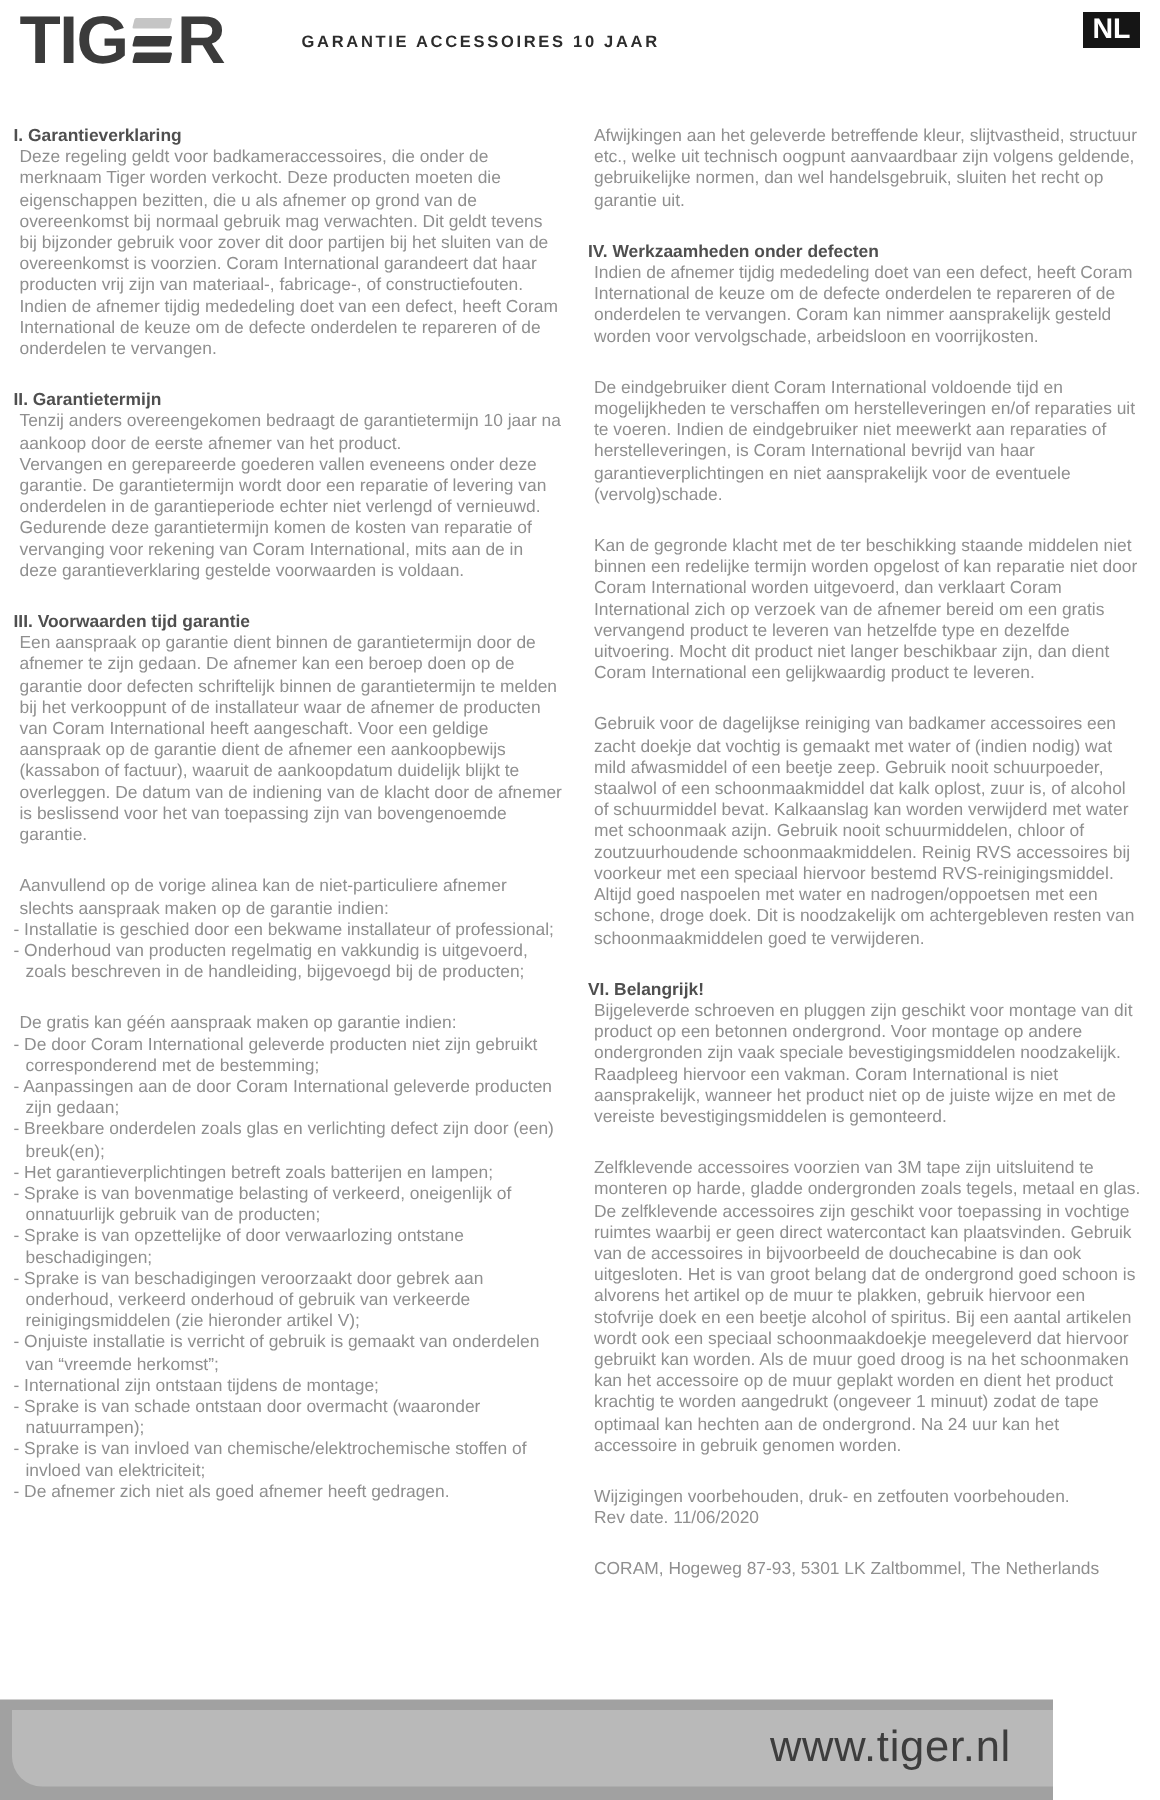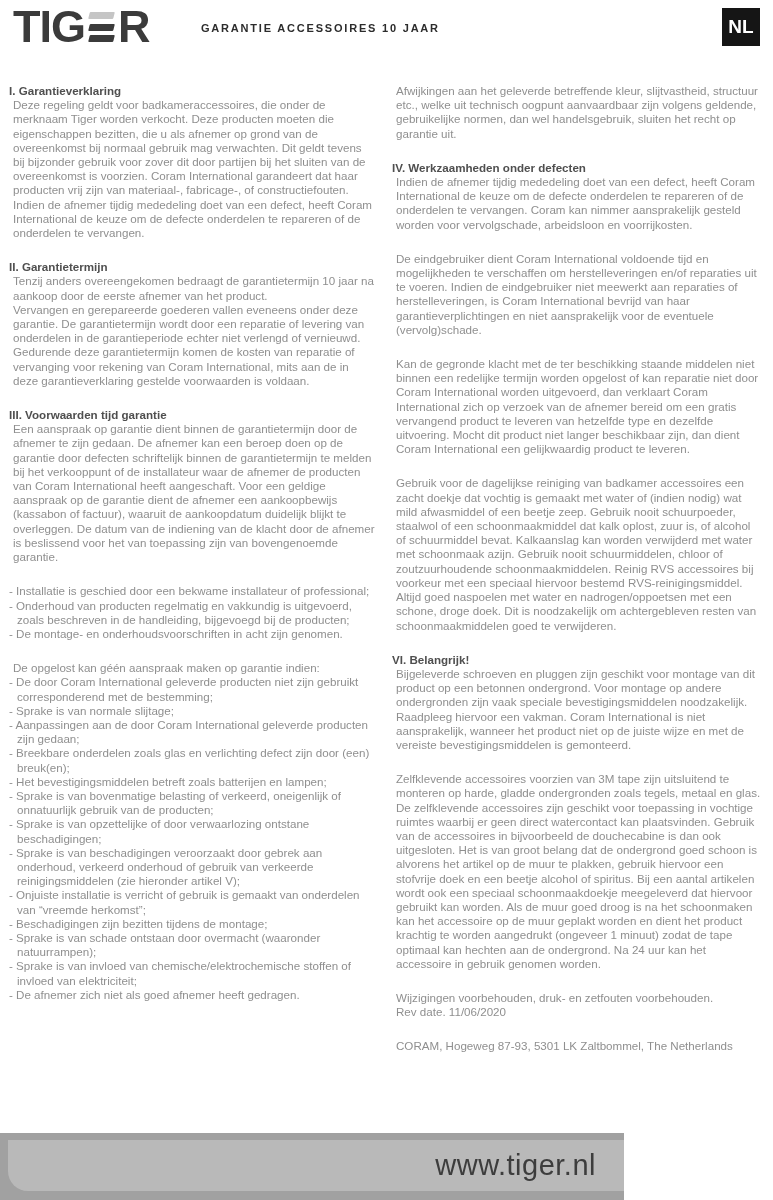--- a/index.html
+++ b/index.html
@@ -10,38 +10,38 @@
   .logo{position:absolute;left:13px;top:6px;display:flex;align-items:flex-start;
         font-weight:800;font-size:45px;line-height:42px;letter-spacing:-1px;
         color:var(--logo-dark,#3b3b3b);}
   .ebars{display:inline-flex;flex-direction:column;justify-content:space-between;
          height:30px;width:25px;margin:6px 4px 0 4px;}
   .ebars .bar{height:7px;transform:skewX(-14deg);border-radius:1px;
               background:var(--logo-dark,#3b3b3b);}
   .ebars .bar.light{background:var(--logo-light,#c5c5c5);}
   .title{position:absolute;left:201px;top:22px;font-size:11px;font-weight:700;
          letter-spacing:1.8px;color:var(--title-text,#2c2c2c);white-space:nowrap;}
-  .badge{position:absolute;left:722px;top:8px;width:38px;height:38px;
+  .badge{position:absolute;left:722px;top:8px;width:38px;height:24px;
          background:var(--badge-bg,#151515);color:var(--badge-text,#fff);
          display:flex;align-items:center;justify-content:center;
          font-weight:700;font-size:19px;}
 
   
   .col{position:absolute;top:84px;font-size:11.6px;line-height:14.2px;
        color:var(--body-text,#8f8f8f);}
   #col-left{left:9px;width:371px;}
   #col-right{left:392px;width:373px;}
   .col p{margin:0 4px 20px;white-space:pre-line;}
   .col p.tight{margin-bottom:0;}
   .col .h{font-weight:700;color:var(--heading-text,#4f4f4f);margin:0;}
   .col .list{margin:0 0 20px;}
   .col .li{padding-left:8px;text-indent:-8px;}
 
   
-  .footer{position:absolute;left:0;bottom:0;width:624px;height:67px;
+  .footer{position:absolute;left:0;bottom:0;width:702px;height:67px;
           background:var(--footer-dark,#a1a1a1);}
   .footer-inner{position:absolute;left:8px;right:0;top:7px;bottom:9px;
           background:var(--footer-light,#b9b9b9);border-bottom-left-radius:20px;
           display:flex;align-items:center;justify-content:flex-end;padding-right:28px;}
   .footer-inner span{font-size:29px;color:var(--footer-text,#3d3d3d);letter-spacing:.5px;}
 </style>
 </head>
 <body>
 
 <div class="page">
@@ -62,37 +62,36 @@
 
   <div class="col" id="col-left">
       <div class="h">I. Garantieverklaring</div>
       <p class="">Deze regeling geldt voor badkameraccessoires, die onder de merknaam Tiger worden verkocht. Deze producten moeten die eigenschappen bezitten, die u als afnemer op grond van de overeenkomst bij normaal gebruik mag verwachten. Dit geldt tevens bij bijzonder gebruik voor zover dit door partijen bij het sluiten van de overeenkomst is voorzien. Coram International garandeert dat haar producten vrij zijn van materiaal-, fabricage-, of constructiefouten. Indien de afnemer tijdig mededeling doet van een defect, heeft Coram International de keuze om de defecte onderdelen te repareren of de onderdelen te vervangen.</p>
       <div class="h">II. Garantietermijn</div>
       <p class="">Tenzij anders overeengekomen bedraagt de garantietermijn 10 jaar na aankoop door de eerste afnemer van het product.
 Vervangen en gerepareerde goederen vallen eveneens onder deze garantie. De garantietermijn wordt door een reparatie of levering van onderdelen in de garantieperiode echter niet verlengd of vernieuwd.
 Gedurende deze garantietermijn komen de kosten van reparatie of vervanging voor rekening van Coram International, mits aan de in deze garantieverklaring gestelde voorwaarden is voldaan.</p>
       <div class="h">III. Voorwaarden tijd garantie</div>
       <p class="">Een aanspraak op garantie dient binnen de garantietermijn door de afnemer te zijn gedaan. De afnemer kan een beroep doen op de garantie door defecten schriftelijk binnen de garantietermijn te melden bij het verkooppunt of de installateur waar de afnemer de producten van Coram International heeft aangeschaft. Voor een geldige aanspraak op de garantie dient de afnemer een aankoopbewijs (kassabon of factuur), waaruit de aankoopdatum duidelijk blijkt te overleggen. De datum van de indiening van de klacht door de afnemer is beslissend voor het van toepassing zijn van bovengenoemde garantie.</p>
+      <p class="tight">Aanvullend op de vorige alinea kan de niet-particuliere afnemer slechts aanspraak maken op de garantie indien:</p>
       <div class="list">
         <div class="li">- Installatie is geschied door een bekwame installateur of professional;</div>
         <div class="li">- Onderhoud van producten regelmatig en vakkundig is uitgevoerd, zoals beschreven in de handleiding, bijgevoegd bij de producten;</div>
-        <div class="li">- De montage- en onderhoudsvoorschriften in acht zijn genomen.</div>
       </div>
-      <p class="tight">De opgelost kan géén aanspraak maken op garantie indien:</p>
+      <p class="tight">De gratis kan géén aanspraak maken op garantie indien:</p>
       <div class="list">
         <div class="li">- De door Coram International geleverde producten niet zijn gebruikt corresponderend met de bestemming;</div>
-        <div class="li">- Sprake is van normale slijtage;</div>
         <div class="li">- Aanpassingen aan de door Coram International geleverde producten zijn gedaan;</div>
         <div class="li">- Breekbare onderdelen zoals glas en verlichting defect zijn door (een) breuk(en);</div>
-        <div class="li">- Het bevestigingsmiddelen betreft zoals batterijen en lampen;</div>
+        <div class="li">- Het garantieverplichtingen betreft zoals batterijen en lampen;</div>
         <div class="li">- Sprake is van bovenmatige belasting of verkeerd, oneigenlijk of onnatuurlijk gebruik van de producten;</div>
         <div class="li">- Sprake is van opzettelijke of door verwaarlozing ontstane beschadigingen;</div>
         <div class="li">- Sprake is van beschadigingen veroorzaakt door gebrek aan onderhoud, verkeerd onderhoud of gebruik van verkeerde reinigingsmiddelen (zie hieronder artikel V);</div>
         <div class="li">- Onjuiste installatie is verricht of gebruik is gemaakt van onderdelen van “vreemde herkomst”;</div>
-        <div class="li">- Beschadigingen zijn bezitten tijdens de montage;</div>
+        <div class="li">- International zijn ontstaan tijdens de montage;</div>
         <div class="li">- Sprake is van schade ontstaan door overmacht (waaronder natuurrampen);</div>
         <div class="li">- Sprake is van invloed van chemische/elektrochemische stoffen of invloed van elektriciteit;</div>
         <div class="li">- De afnemer zich niet als goed afnemer heeft gedragen.</div>
       </div>
     </div>
   <div class="col" id="col-right">
       <p class="">Afwijkingen aan het geleverde betreffende kleur, slijtvastheid, structuur etc., welke uit technisch oogpunt aanvaardbaar zijn volgens geldende, gebruikelijke normen, dan wel handelsgebruik, sluiten het recht op garantie uit.</p>
       <div class="h">IV. Werkzaamheden onder defecten</div>
       <p class="">Indien de afnemer tijdig mededeling doet van een defect, heeft Coram International de keuze om de defecte onderdelen te repareren of de onderdelen te vervangen. Coram kan nimmer aansprakelijk gesteld worden voor vervolgschade, arbeidsloon en voorrijkosten.</p>
       <p class="">De eindgebruiker dient Coram International voldoende tijd en mogelijkheden te verschaffen om herstelleveringen en/of reparaties uit te voeren. Indien de eindgebruiker niet meewerkt aan reparaties of herstelleveringen, is Coram International bevrijd van haar garantieverplichtingen en niet aansprakelijk voor de eventuele (vervolg)schade.</p>

